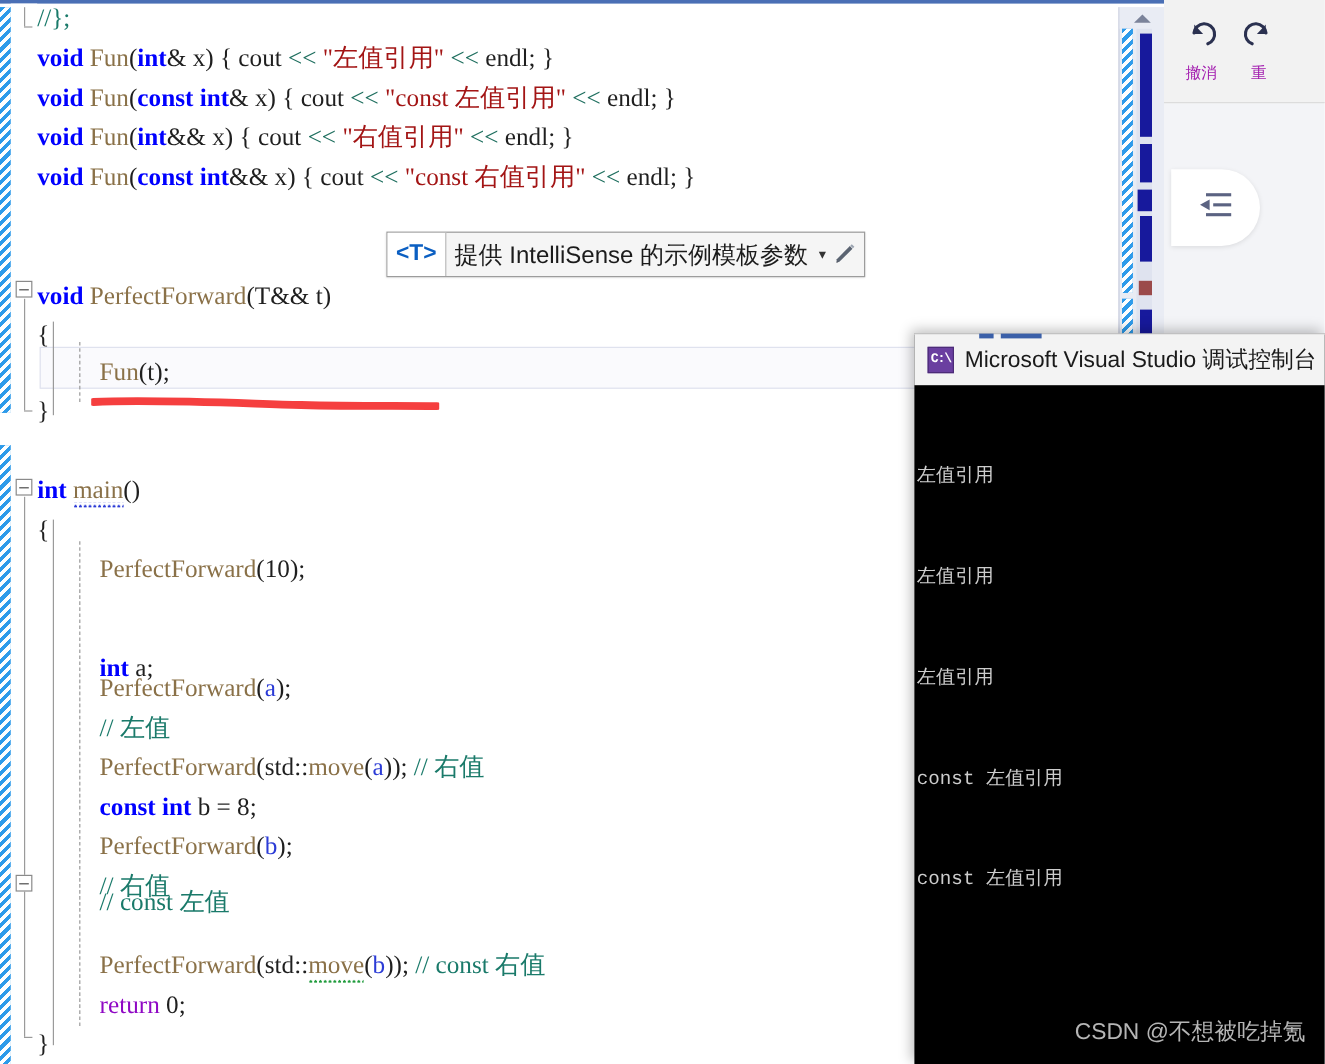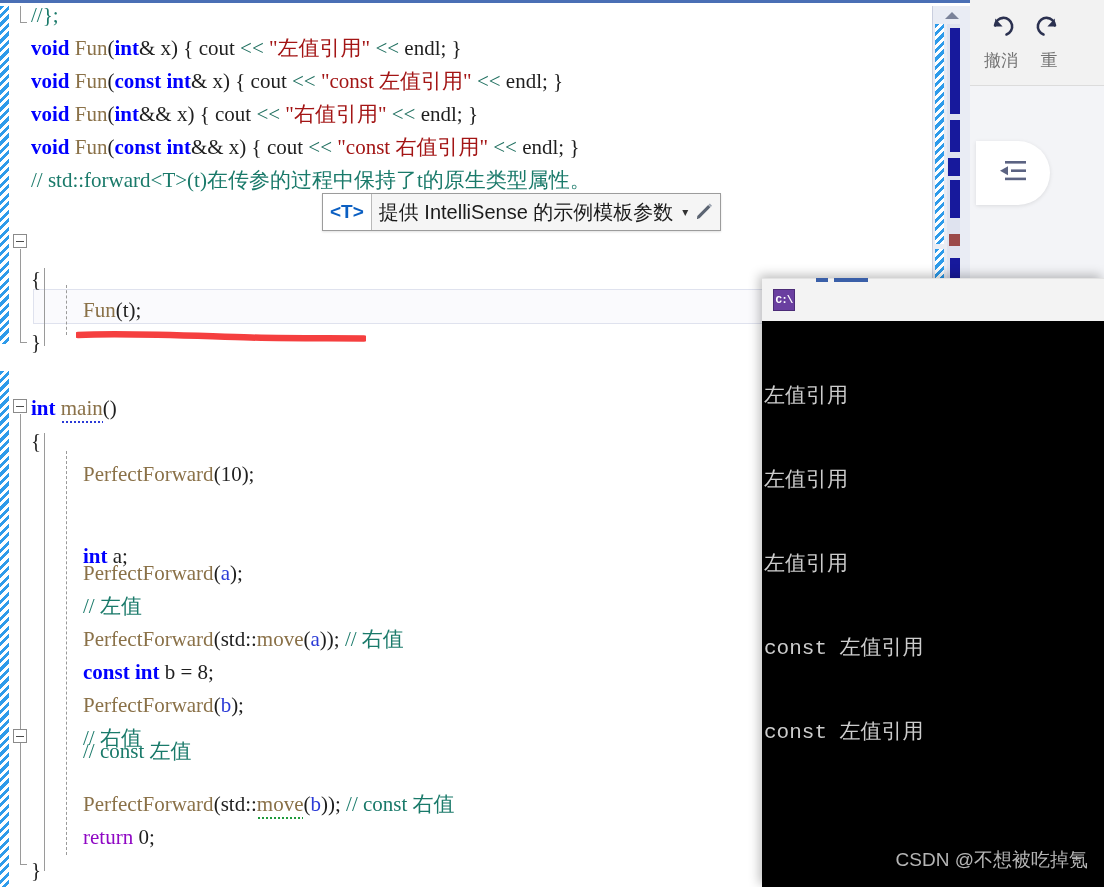--- a/index.html
+++ b/index.html
@@ -151,21 +151,21 @@
   }
   #right-panel .rp-toolbar {
     position: absolute; left: 0; top: 0; width: 134px; height: 86px;
     background: #f2f2f2; border-bottom: 1px solid #dcdcdc;
     display: flex; align-items: center; justify-content: flex-start;
   }
   .tb-btn {
     display: flex; flex-direction: column; align-items: center; justify-content: center;
     width: 62px; gap: 4px; color: #3a3f63;
   }
-  .tb-btn .tb-label { font-size: 17px; color: #737373; }
+  .tb-btn .tb-label { font-size: 13px; color: #a21caf; }
   .tb-btn.partial { width: 34px; overflow: hidden; }
 
   #collapse-pill {
     position: absolute; left: 6px; top: 141px; width: 74px; height: 64px;
     background: #ffffff;
     border-top-right-radius: 34px; border-bottom-right-radius: 34px;
     box-shadow: 0 1px 4px rgba(0,0,0,.10);
     display: flex; align-items: center; justify-content: center;
   }
 
@@ -184,21 +184,21 @@
     width: 22px; height: 22px; background: #6a3fa0;
     border: 1px solid #4c2c77;
     display: flex; align-items: center; justify-content: center;
     color: #ffffff; font-family: "Liberation Mono", monospace;
     font-size: 11px; font-weight: bold; letter-spacing: -1px;
   }
   #console-title .ctitle { font-size: 19px; color: #1a1a1a; }
   #console-body {
     padding: 6px 0 0 2px;
     font-family: "Liberation Mono", monospace;
-    font-size: 21px; line-height: 28px;
+    font-size: 16px; line-height: 28px;
     color: #cccccc; white-space: pre; overflow: hidden;
     height: 566px;
   }
   .cblank { height: 28px; }
   #csdn-watermark {
     position: absolute; right: 16px; bottom: 14px;
     font-size: 19px; color: #b5b5b5;
     font-family: "Liberation Sans", sans-serif;
   }
   
@@ -242,23 +242,23 @@
       <div class="ln" style="top:-4px;"><span class="t-cmt">//};</span></div>
 
       <div class="ln" style="top:29px;"><span class="t-kw">void</span> <span class="t-fn">Fun</span><span class="t-punc">(</span><span class="t-kw">int</span><span class="t-punc">&amp; </span><span class="t-id">x</span><span class="t-punc">) { </span><span class="t-id">cout</span> <span class="t-op">&lt;&lt;</span> <span class="t-str">"左值引用"</span> <span class="t-op">&lt;&lt;</span> <span class="t-id">endl</span><span class="t-punc">; }</span></div>
 
       <div class="ln" style="top:62px;"><span class="t-kw">void</span> <span class="t-fn">Fun</span><span class="t-punc">(</span><span class="t-kw">const</span> <span class="t-kw">int</span><span class="t-punc">&amp; </span><span class="t-id">x</span><span class="t-punc">) { </span><span class="t-id">cout</span> <span class="t-op">&lt;&lt;</span> <span class="t-str">"const 左值引用"</span> <span class="t-op">&lt;&lt;</span> <span class="t-id">endl</span><span class="t-punc">; }</span></div>
 
       <div class="ln" style="top:95px;"><span class="t-kw">void</span> <span class="t-fn">Fun</span><span class="t-punc">(</span><span class="t-kw">int</span><span class="t-punc">&amp;&amp; </span><span class="t-id">x</span><span class="t-punc">) { </span><span class="t-id">cout</span> <span class="t-op">&lt;&lt;</span> <span class="t-str">"右值引用"</span> <span class="t-op">&lt;&lt;</span> <span class="t-id">endl</span><span class="t-punc">; }</span></div>
 
       <div class="ln" style="top:128px;"><span class="t-kw">void</span> <span class="t-fn">Fun</span><span class="t-punc">(</span><span class="t-kw">const</span> <span class="t-kw">int</span><span class="t-punc">&amp;&amp; </span><span class="t-id">x</span><span class="t-punc">) { </span><span class="t-id">cout</span> <span class="t-op">&lt;&lt;</span> <span class="t-str">"const 右值引用"</span> <span class="t-op">&lt;&lt;</span> <span class="t-id">endl</span><span class="t-punc">; }</span></div>
 
-      <div class="ln" style="top:161px;"><span class="t-cmt">// std::forward&lt;T&gt;(t)在传参的过程中保持了t的原生类型属性。</span></div>
-
-
+
+
+      <div class="ln" style="top:227px;"><span class="t-kw">void</span> <span class="t-fn">PerfectForward</span><span class="t-punc">(</span><span class="t-id">T</span><span class="t-punc">&amp;&amp; </span><span class="t-id">t</span><span class="t-punc">)</span></div>
 
       <div class="ln" style="top:260px;"><span class="t-punc">{</span></div>
 
       <div class="ln" style="top:291px; left:52px;"><span class="t-fn">Fun</span><span class="t-punc">(</span><span class="t-id">t</span><span class="t-punc">);</span></div>
 
       <div class="ln" style="top:323px;"><span class="t-punc">}</span></div>
 
       <div class="ln" style="top:389px;"><span class="t-kw">int</span> <span class="t-fn squiggle-blue">main</span><span class="t-punc">()</span></div>
 
       <div class="ln" style="top:422px;"><span class="t-punc">{</span></div>
@@ -354,20 +354,21 @@
       </span>
     </div>
   </div>
 
   <div id="console-win">
     <div class="nub" style="left:54px; width:12px;"></div>
     <div class="nub" style="left:72px; width:34px;"></div>
 
     <div id="console-title">
       <span class="cicon">C:\</span>
+      <span class="ctitle">Microsoft Visual Studio 调试控制台</span>
     </div>
 
     <div id="console-body">
       <div>左值引用</div>
       <div>左值引用</div>
       <div>左值引用</div>
       <div>const 左值引用</div>
       <div>const 左值引用</div>
       <div class="cblank"></div>
       

